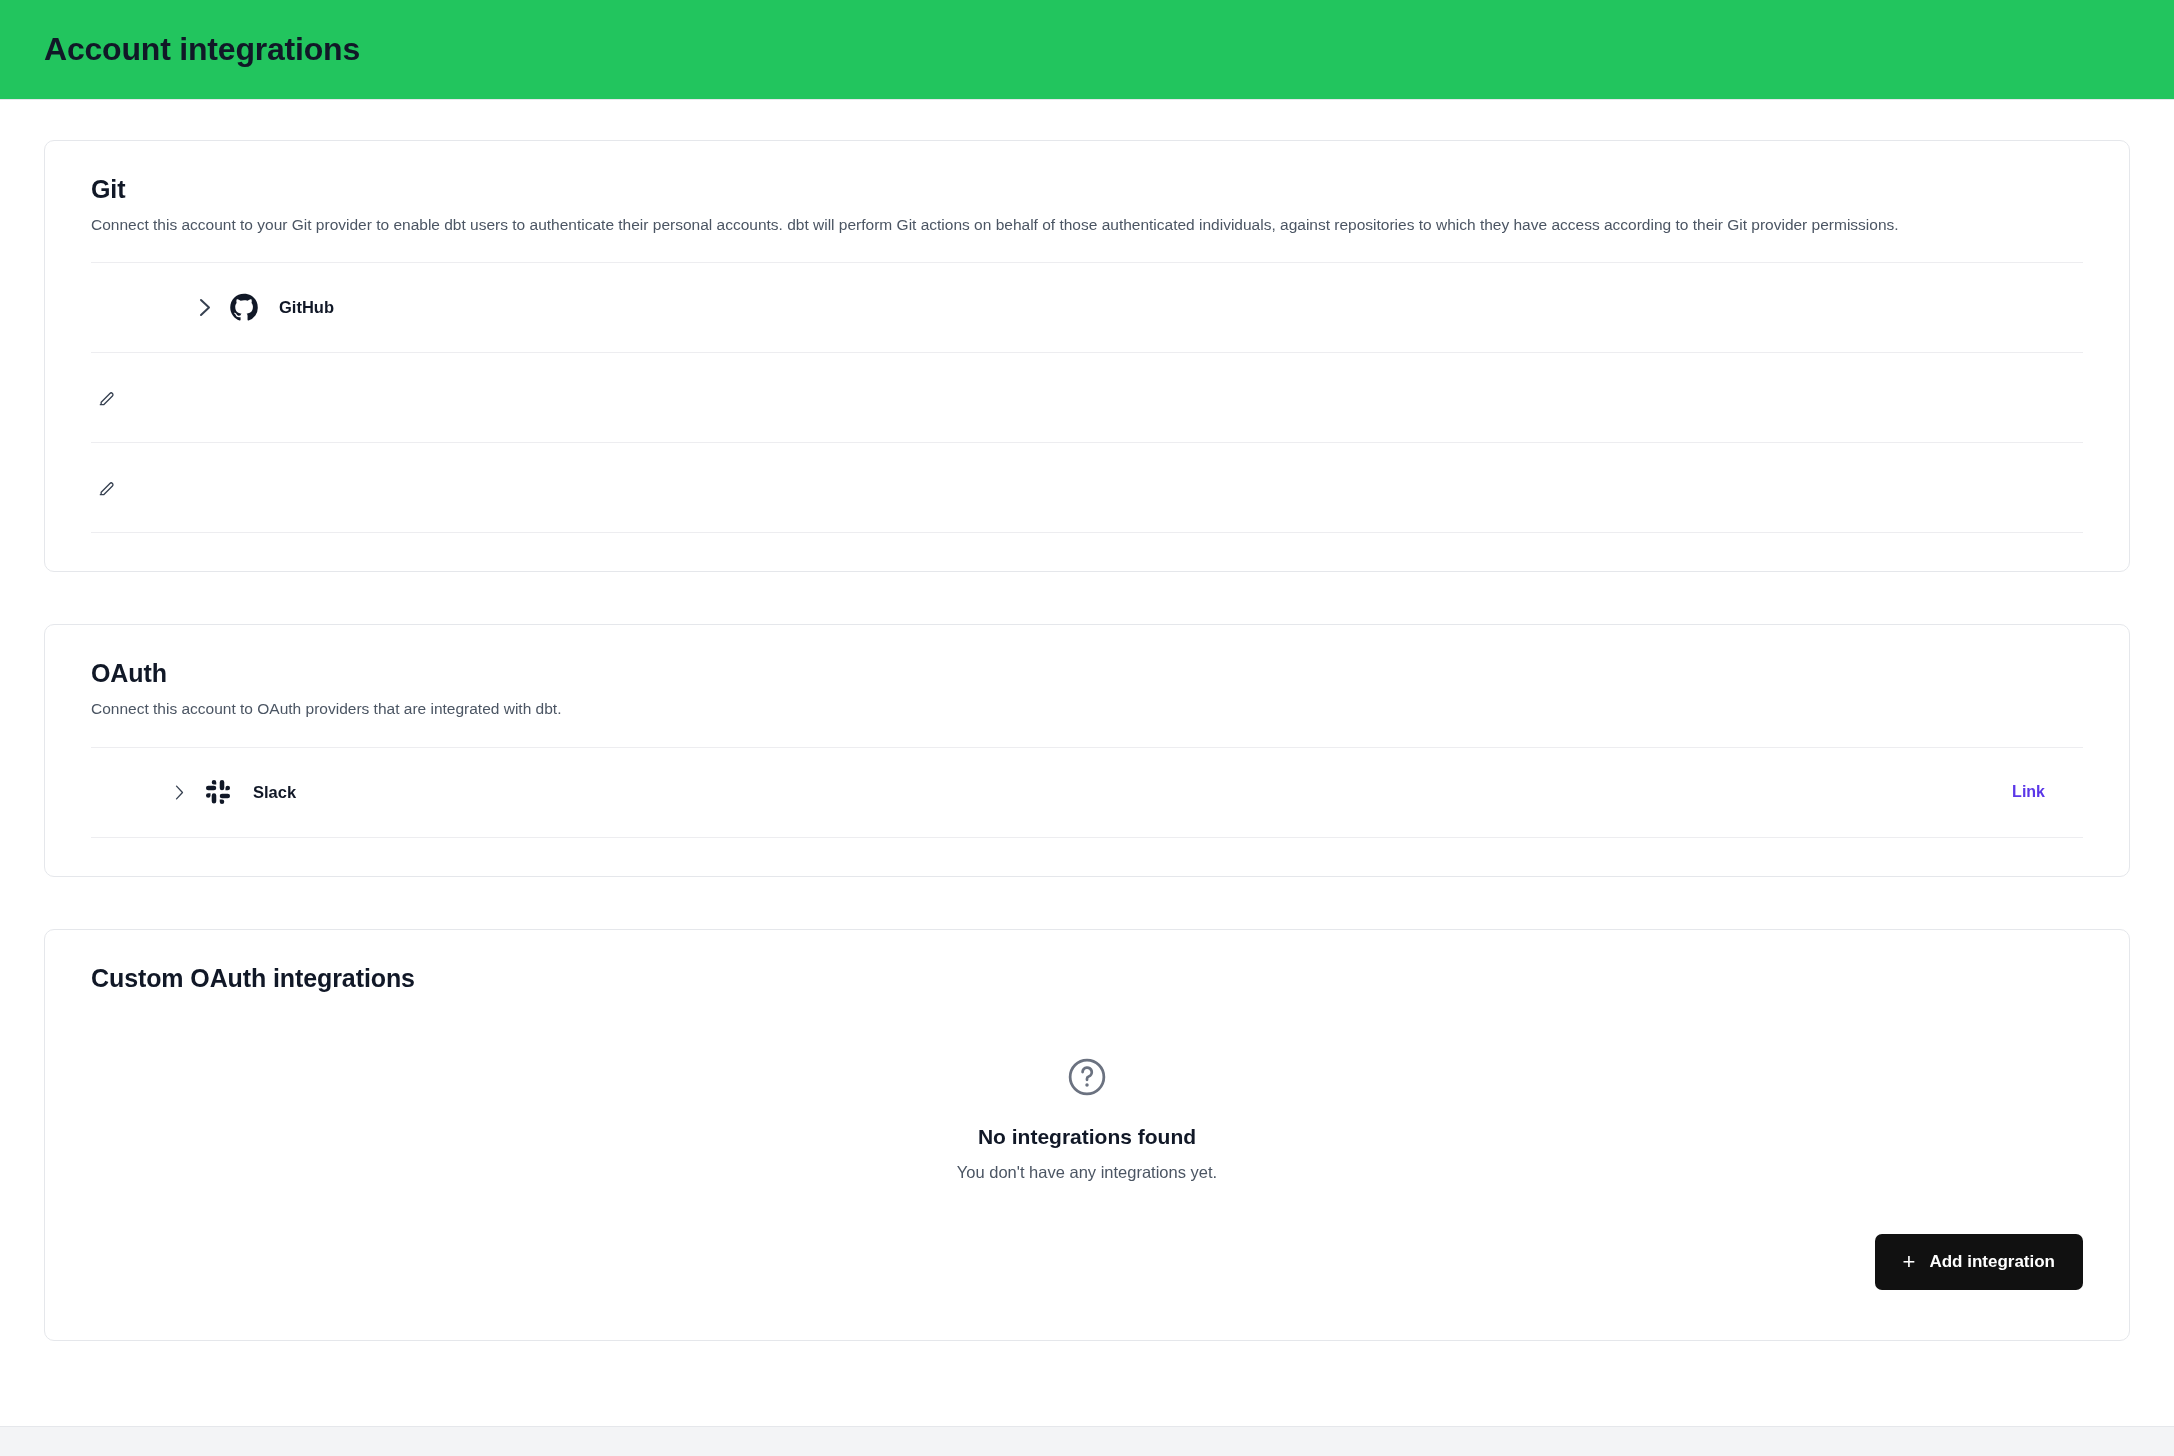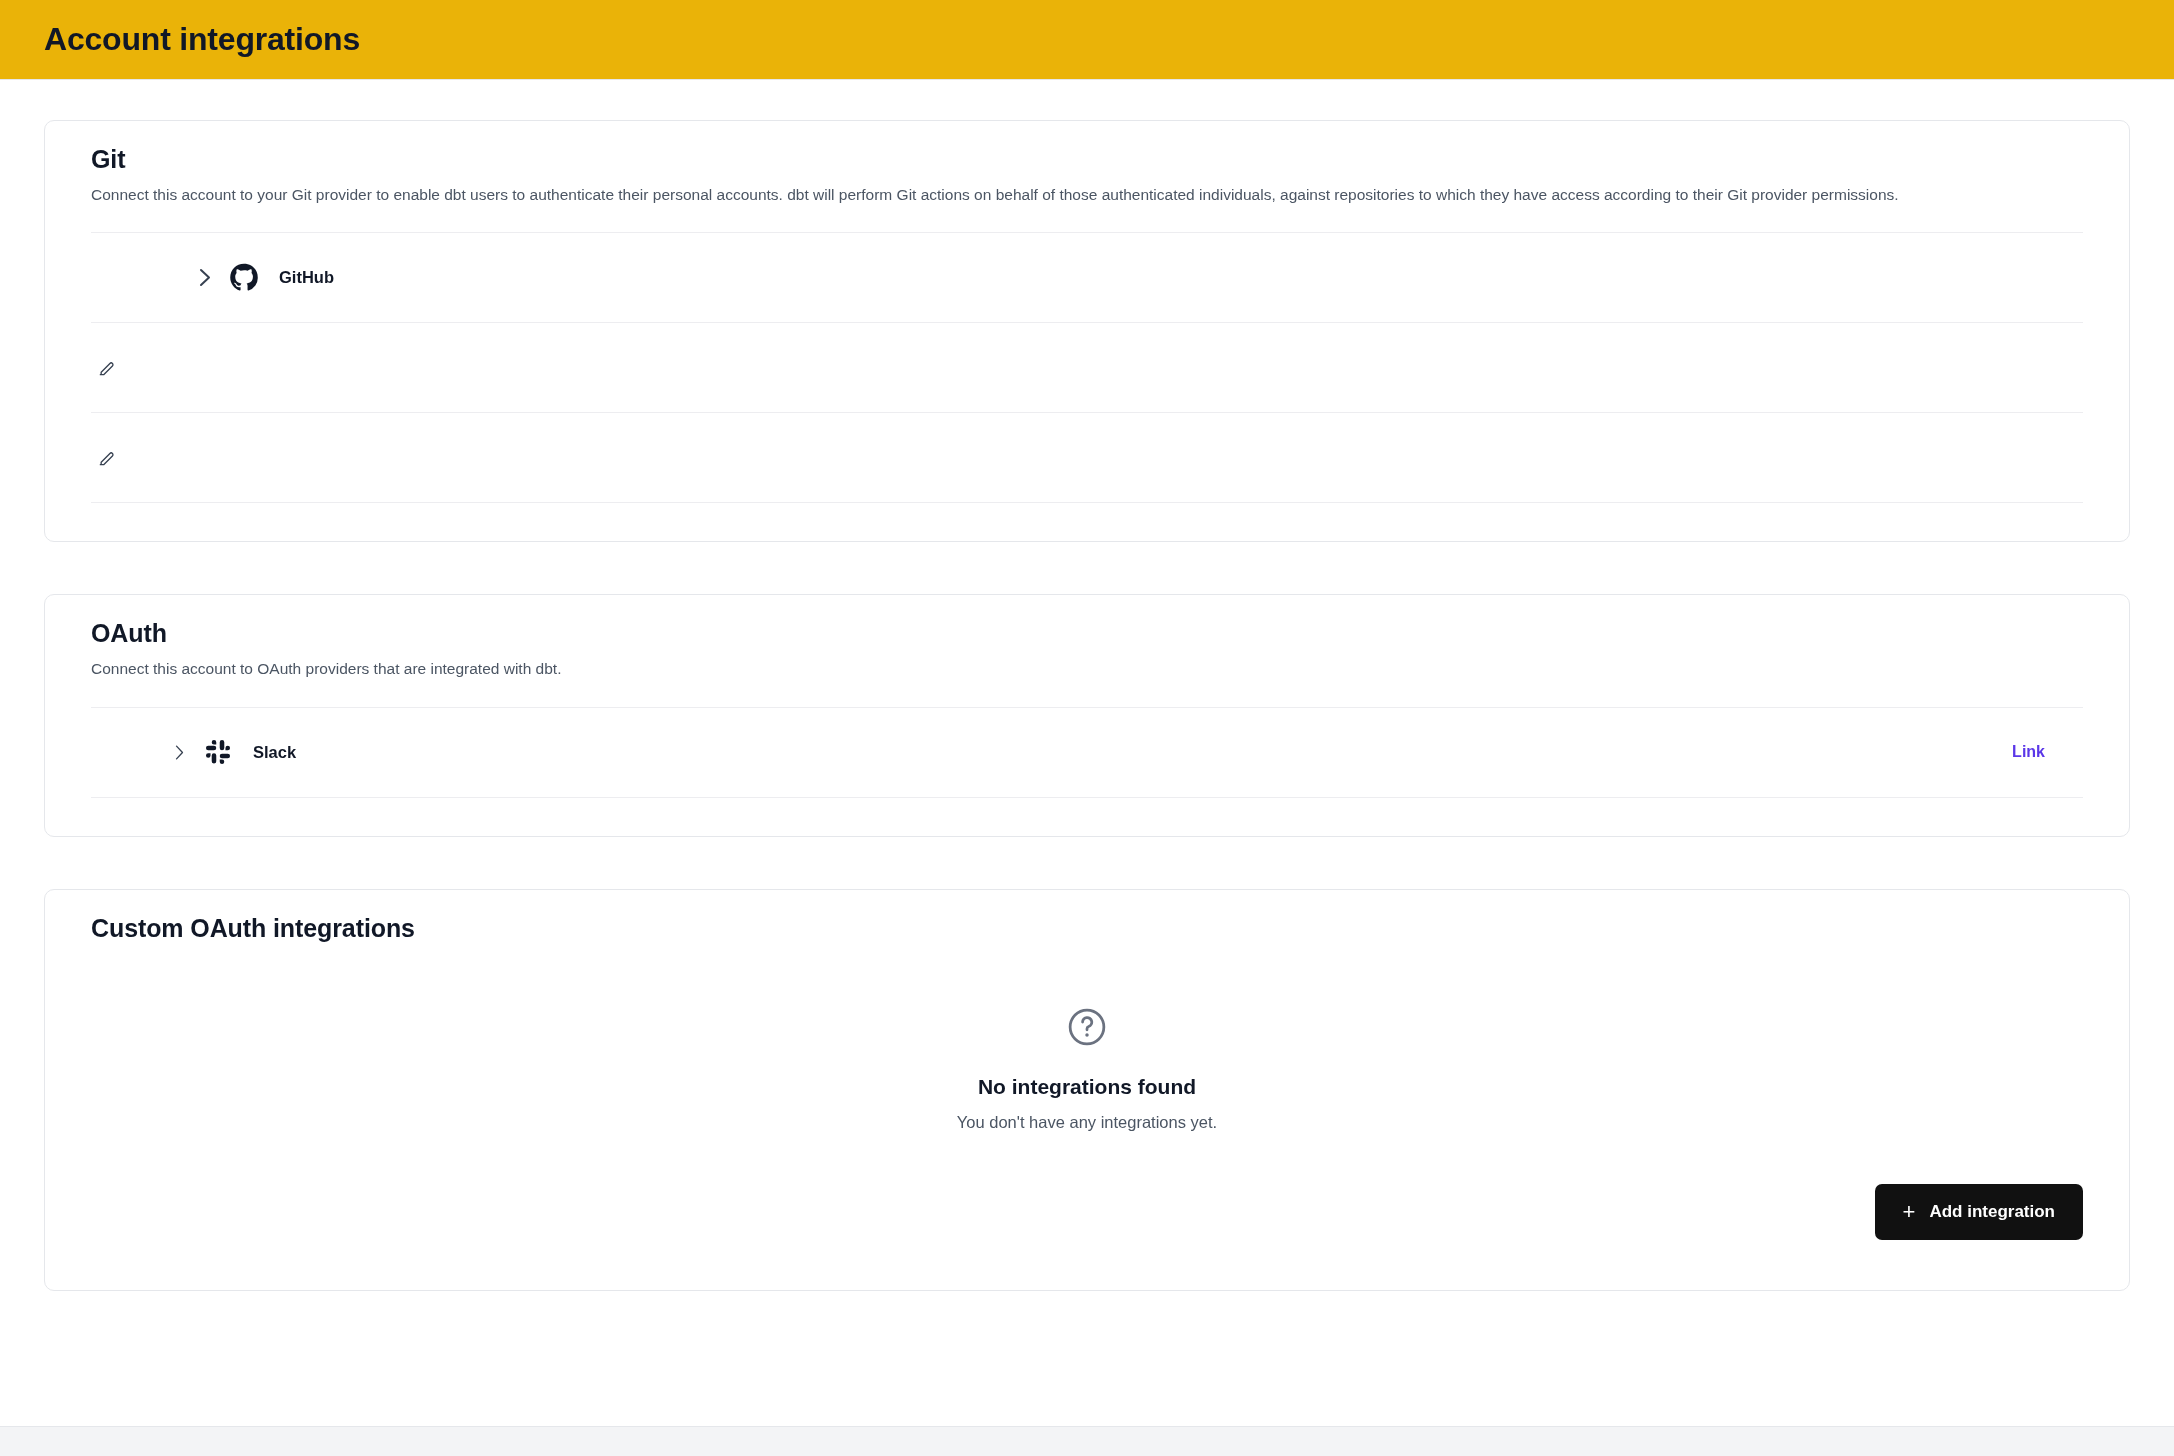--- a/index.html
+++ b/index.html
@@ -12,45 +12,45 @@
   }
   body {
     width: 2174px;
     height: 1456px;
     overflow: hidden;
     position: relative;
   }
 
   
   .page-header {
-    height: 80px;
+    height: 100px;
     border-bottom: 1px solid #e5e7eb;
     display: flex;
     align-items: center;
     padding-left: 44px;
-    background: #eab308;
+    background: #22c55e;
   }
   .page-title {
     font-size: 32px;
     font-weight: 600;
     letter-spacing: -0.2px;
     color: #111827;
   }
 
   
   .content {
     padding: 40px 44px 0 44px;
   }
 
   .card {
     border: 1px solid #e5e7eb;
     border-radius: 10px;
     background: #ffffff;
     margin-bottom: 52px;
-    padding: 24px 46px 0 46px;
+    padding: 34px 46px 0 46px;
   }
   .card.last { margin-bottom: 0; }
 
   .card-title {
     font-size: 25px;
     font-weight: 600;
     color: #111827;
     margin: 0 0 10px 0;
     letter-spacing: -0.1px;
   }

